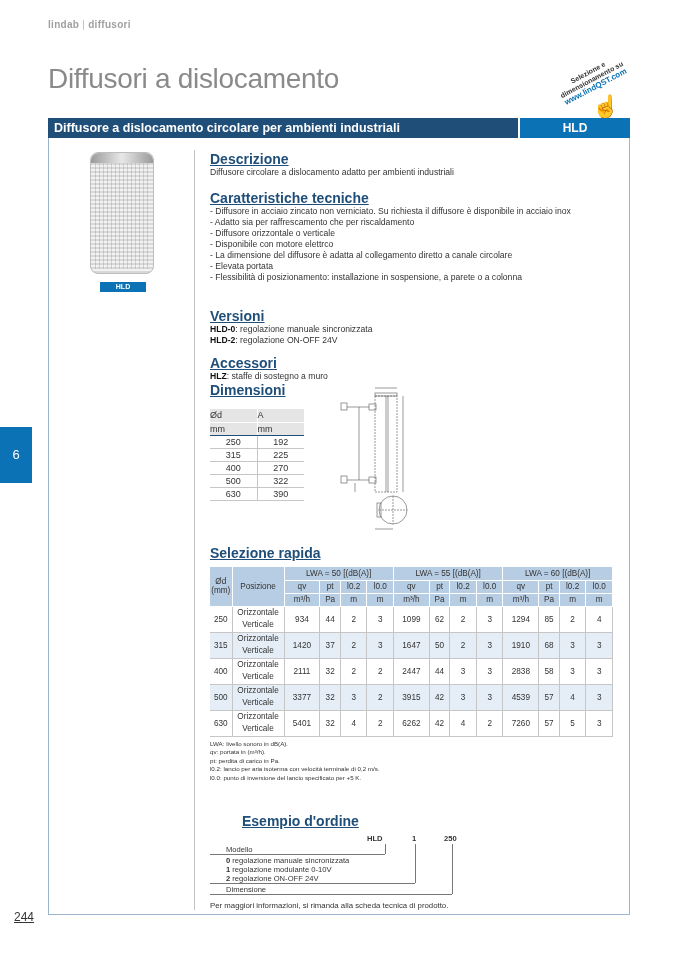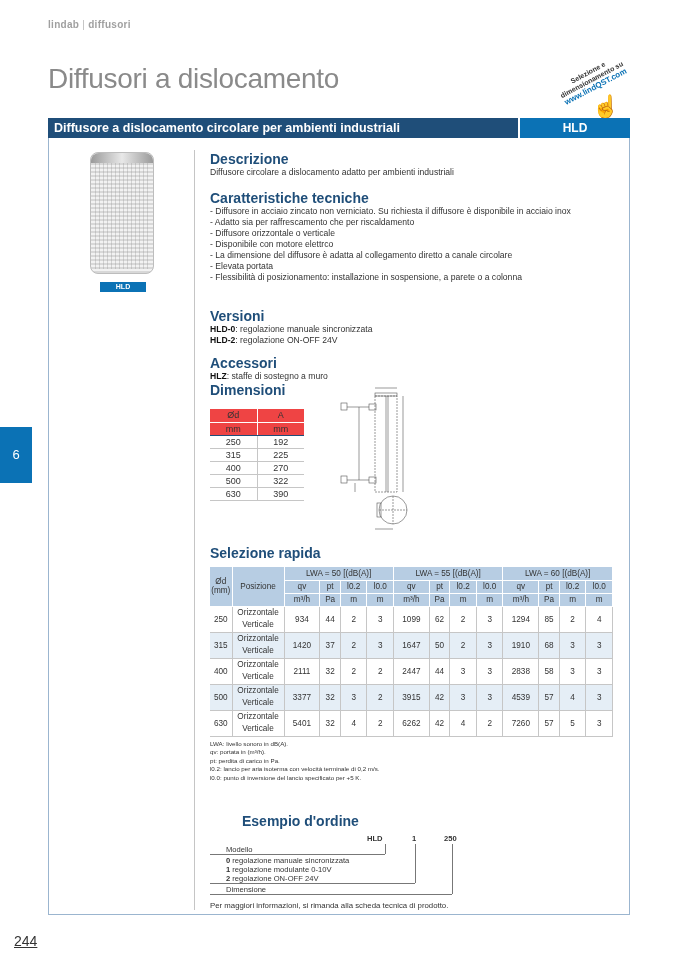--- a/index.html
+++ b/index.html
@@ -21,26 +21,26 @@
   .divider-v { position: absolute; left: 194px; top: 150px; width: 1px; height: 760px; background: #c5c5c5; }
 
   .product-img { position: absolute; left: 90px; top: 152px; width: 64px; height: 122px; border-radius: 8px; background: repeating-linear-gradient(0deg, #d8d8d8 0 2px, #f2f2f2 2px 4px), #e5e5e5; border: 1px solid #bdbdbd; }
   .product-img::before { content: ""; position: absolute; left: 0; top: 0; right: 0; height: 10px; border-radius: 8px 8px 0 0; background: linear-gradient(90deg, #9a9a9a, #e8e8e8, #9a9a9a); }
   .product-img::after { content: ""; position: absolute; inset: 10px 4px 4px 4px; background: repeating-linear-gradient(90deg, rgba(150,150,150,0.35) 0 1px, transparent 1px 4px); }
   .product-tag { position: absolute; left: 100px; top: 282px; width: 46px; height: 10px; background: #0b72b5; color: #fff; font-size: 7px; font-weight: bold; text-align: center; line-height: 10px; }
 
   .side-tab { position: absolute; left: 0; top: 427px; width: 32px; height: 56px; background: #0b72b5; color: #fff; font-size: 13px; text-align: center; line-height: 56px; }
 
   .content { position: absolute; left: 210px; top: 151px; width: 410px; }
-  h2.sec { font-size: 14px; font-weight: bold; color: #1f4e79; line-height: 16px; }
+  h2.sec { font-size: 14px; font-weight: bold; color: #1f4e79; line-height: 16px; text-decoration: underline; }
   .txt { font-size: 8.6px; line-height: 11px; color: #333; }
   .txt b { color: #111; }
 
   .dim-table { position: absolute; left: 210px; top: 409px; border-collapse: collapse; font-size: 9px; }
-  .dim-table th { background: #ef4444; font-weight: normal; color: #333; height: 13px; width: 47px; text-align: center; border-right: 1px solid #fff; }
+  .dim-table th { background: #e5e5e5; font-weight: normal; color: #333; height: 13px; width: 47px; text-align: left; border-right: 1px solid #fff; }
   .dim-table tr.units th { border-top: 1px solid #fff; border-bottom: 1px solid #1f4e79; }
   .dim-table td { text-align: center; height: 13px; border-bottom: 1px solid #c6c6c6; border-right: 1px solid #c6c6c6; color: #333; }
   .dim-table td:last-child, .dim-table th:last-child { border-right: none; }
 
   .drawing { position: absolute; left: 335px; top: 382px; width: 90px; height: 152px; }
 
   .sel-table { position: absolute; left: 210px; top: 567px; width: 403px; border-collapse: collapse; font-size: 8.2px; }
   .sel-table th { background: #b7cde3; font-weight: normal; color: #333; text-align: center; border-right: 1px solid #fff; border-bottom: 1px solid #fff; height: 13px; padding: 0; }
   .sel-table th.grp { border-left: 1px solid #0b72b5; }
   .sel-table td { text-align: center; height: 26px; border-bottom: 1px solid #c6c6c6; border-right: 1px solid #c6c6c6; padding: 0; color: #333; }
@@ -51,21 +51,21 @@
   .legend { position: absolute; left: 210px; top: 740px; font-size: 6.2px; line-height: 8.4px; color: #333; }
 
   .order-title { position: absolute; left: 210px; top: 813px; padding-left: 32px; }
   .order { position: absolute; left: 210px; top: 832px; width: 300px; height: 78px; font-size: 7.6px; color: #333; }
   .order .code { position: absolute; top: 2px; font-weight: bold; font-size: 7.6px; }
   .order .row { position: absolute; left: 16px; line-height: 9px; }
   .order .line-h { position: absolute; height: 1px; background: #777; }
   .order .line-v { position: absolute; width: 1px; background: #777; }
   .footnote { position: absolute; left: 210px; top: 901px; font-size: 7.8px; color: #333; }
 
-  .page-num { position: absolute; left: 14px; top: 933px; font-size: 14px; color: #333; text-decoration: underline; }
+  .page-num { position: absolute; left: 14px; top: 910px; font-size: 12px; color: #333; text-decoration: underline; }
 </style>
 </head>
 <body>
 
 <div class="brand"><span>lindab</span><span class="sep">|</span><span>diffusori</span></div>
 
 <h1 class="page-title">Diffusori a dislocamento</h1>
 
 <div class="badge-lindqst">
   <div class="rot">

